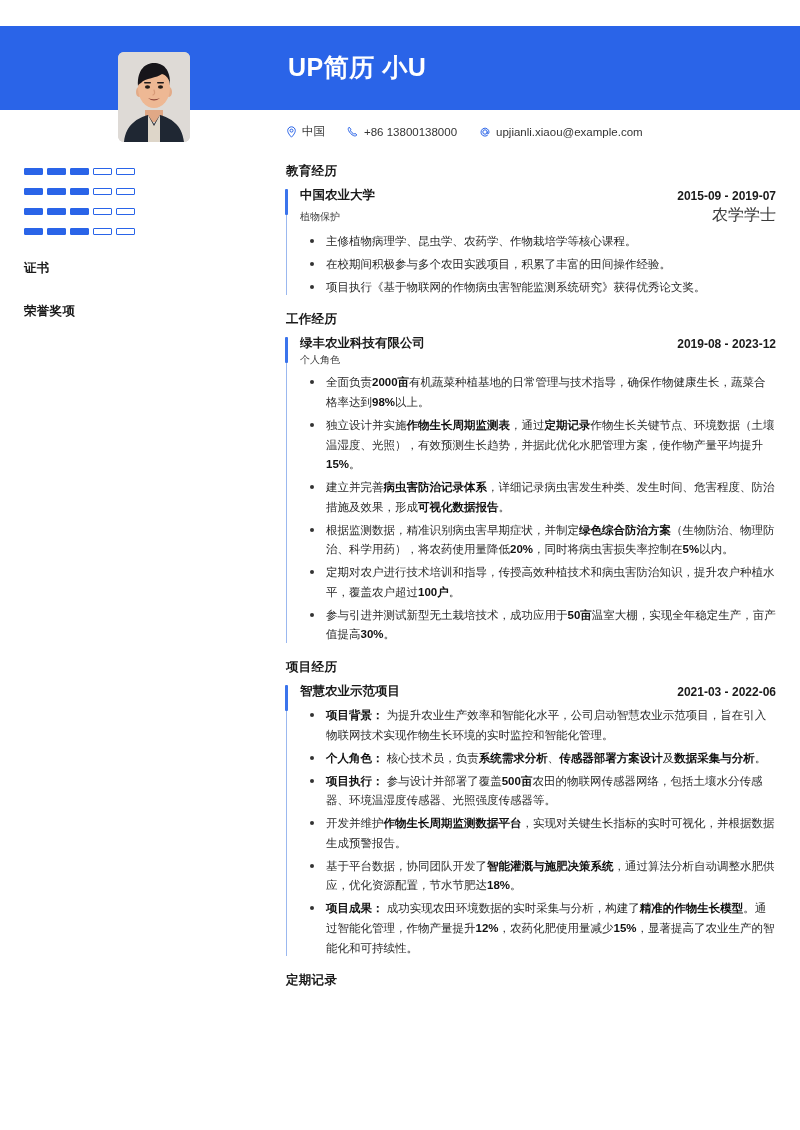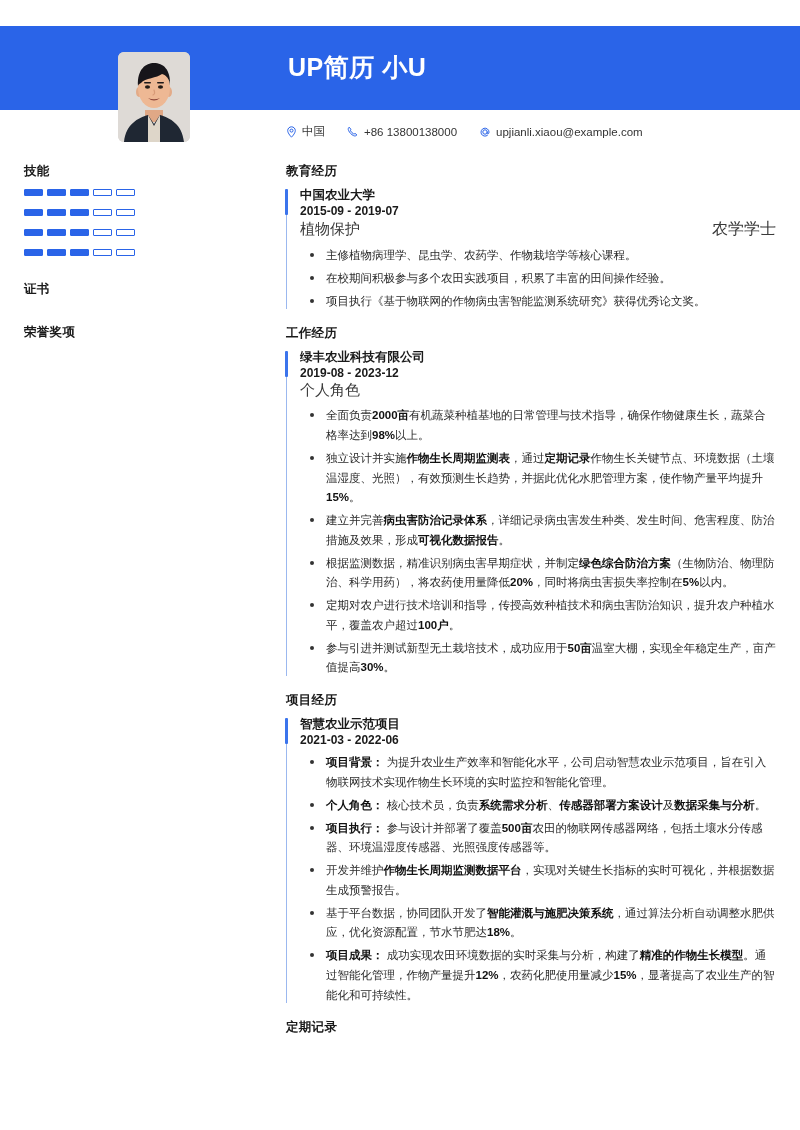--- a/index.html
+++ b/index.html
@@ -86,29 +86,29 @@
   }
   .entry::before {
     content: ""; position: absolute; left: 0; top: 2px; bottom: 2px;
     width: 1px; background: #9bb8ef;
   }
   .entry::after {
     content: ""; position: absolute; left: -1px; top: 2px;
     width: 3px; height: 26px; background: #3b74ec; border-radius: 1px;
   }
   .entry-head {
-    display: flex; justify-content: space-between; align-items: flex-start; flex-direction: column;
+    display: flex; justify-content: space-between; align-items: center;
   }
   .entry-org { font-size: 12.5px; font-weight: bold; color: #1a1a1a; }
   .entry-date { font-size: 12px; font-weight: bold; color: #1a1a1a; white-space: nowrap; }
   .entry-sub {
     display: flex; justify-content: space-between; align-items: baseline;
     margin-top: 1px;
   }
-  .entry-role { font-size: 15px; color: #3a3a3a; }
+  .entry-role { font-size: 10px; color: #3a3a3a; }
   .entry-degree { font-size: 16px; color: #3a3a3a; white-space: nowrap; }
 
   ul.points { list-style: none; margin-top: 6px; }
   ul.points li {
     position: relative; padding-left: 26px;
     font-size: 11.5px; line-height: 1.72; color: #2b2b2b;
     margin-bottom: 3px;
   }
   ul.points li::before {
     content: ""; position: absolute; left: 10px; top: 7px;
@@ -181,21 +181,20 @@
         <svg width="12" height="12" viewBox="0 0 12 12">
             <circle cx="6" cy="6" r="2.2" fill="none" stroke="currentColor" stroke-width="1"></circle>
             <path d="M8.2 6 v1.3 c0 1 1.8 1 1.8-1.3 A4 4 0 1 0 8.4 9.4" fill="none" stroke="currentColor" stroke-width="1" stroke-linecap="round"></path>
           </svg>
       </span>
       <span>upjianli.xiaou@example.com</span>
     </div>
   </div>
 
   <div class="left">
-    <div class="l-sec-title">技能</div>
     <div id="skills-host">
         <div class="skill-block">
           <div class="skill-name"></div>
           <div class="bars">
             <span class="bar on"></span>
             <span class="bar on"></span>
             <span class="bar on"></span>
             <span class="bar"></span>
             <span class="bar"></span>
           </div>

